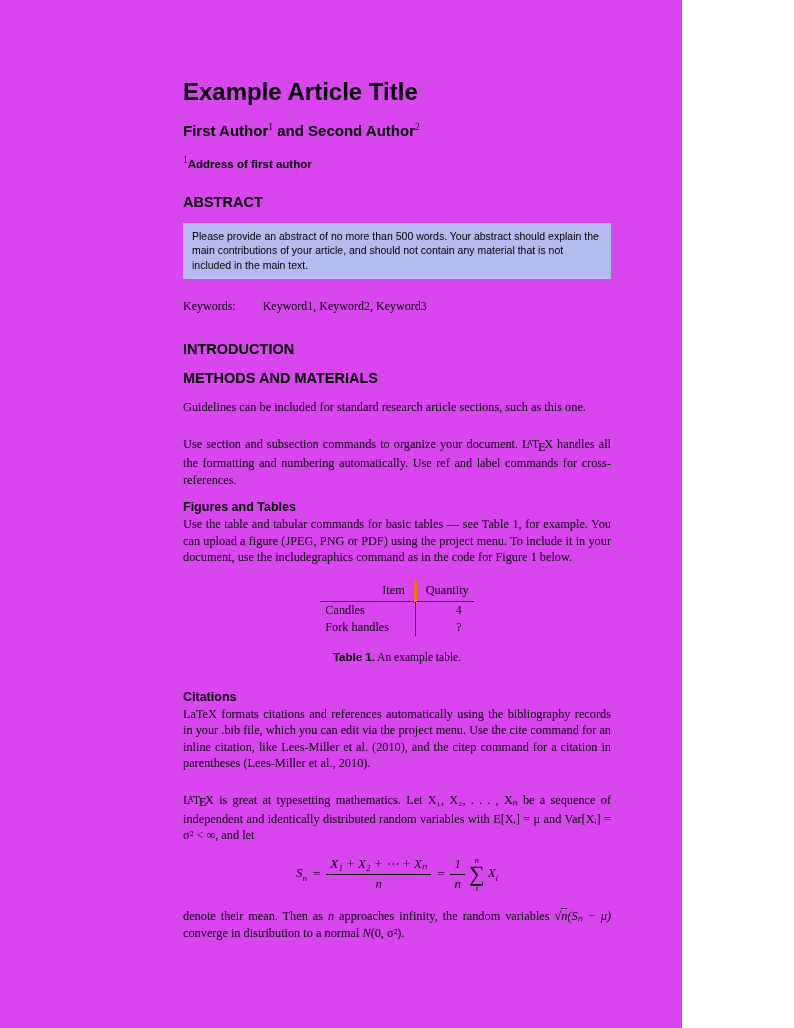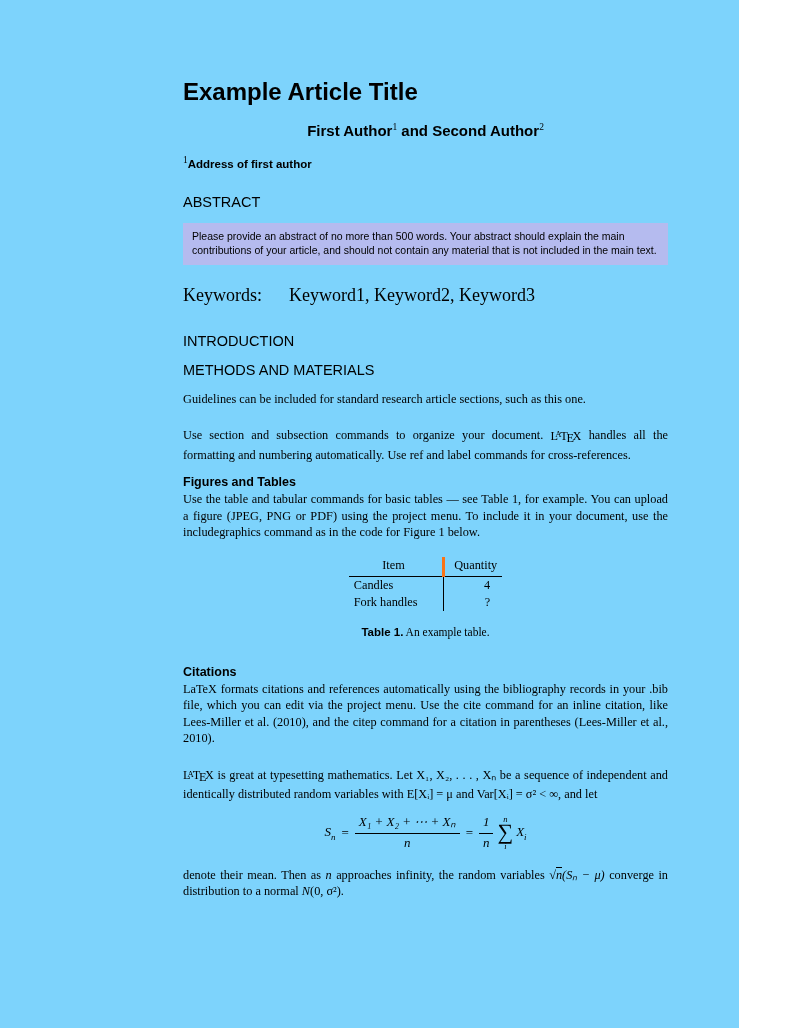--- a/index.html
+++ b/index.html
@@ -1,73 +1,73 @@
 <!DOCTYPE html>
 <html><head>
 <meta charset="utf-8">
 <style>
   * { box-sizing: border-box; }
   html, body { margin: 0; padding: 0; background: #ffffff; }
   .page {
-    width: 739px; height: 1028px; background: #7dd3fc; color: #000;
+    width: 682px; height: 1028px; background: #d946ef; color: #000;
     font-family: "Liberation Serif", serif;
     padding: 78px 71px 0 183px;
     position: relative; overflow: hidden;
   }
 
   h1.title {
     font-family: "Liberation Sans", sans-serif; font-weight: bold;
     font-size: 24px; margin: 0 0 16px 0; letter-spacing: 0;
   }
   .authors {
     font-family: "Liberation Sans", sans-serif; font-weight: bold;
-    font-size: 15px; margin: 0 0 14px 0; text-align: center;
+    font-size: 15px; margin: 0 0 14px 0;
   }
   .authors sup, .address sup {
     font-family: "Liberation Serif", serif; font-weight: normal; font-size: 9.5px;
   }
   .addresses { margin: 0 0 22px 0; }
   .address {
     font-family: "Liberation Sans", sans-serif; font-weight: bold;
     font-size: 11.5px; line-height: 15px;
   }
   h2.sec {
-    font-family: "Liberation Sans", sans-serif; font-weight: normal;
+    font-family: "Liberation Sans", sans-serif; font-weight: bold;
     font-size: 14.5px; margin: 0 0 13px 0;
   }
   h3.subsec {
     font-family: "Liberation Sans", sans-serif; font-weight: bold;
     font-size: 12.5px; margin: 0 0 2px 0;
   }
   .abstract-box {
     background: #b5bbef; padding: 6px 9px 7px 9px;
     font-family: "Liberation Sans", sans-serif;
     font-size: 10.5px; line-height: 14.5px; margin: 0 0 20px 0;
   }
-  .keywords { font-size: 18px; margin: 0 0 27px 0; }
+  .keywords { font-size: 12px; margin: 0 0 27px 0; }
   .keywords .label { margin-right: 27px; }
   p.body {
     font-size: 12.3px; line-height: 16.5px; text-align: justify;
     margin: 0 0 16px 0;
   }
   p.body.tight { margin-bottom: 12px; }
   p.body.wide { margin-bottom: 19px; }
 
   
   .latex { white-space: nowrap; }
   .latex .lx-a { font-size: 0.7em; vertical-align: 0.26em; margin-left: -0.34em; margin-right: -0.13em; }
   .latex .lx-e { vertical-align: -0.21em; margin-left: -0.11em; margin-right: -0.11em; }
 
   
   .table-block { margin: 12px 0 0 0; }
   table.example {
     border-collapse: collapse; margin: 0 auto; font-size: 12.3px;
   }
   table.example th {
-    font-weight: normal; text-align: center; padding: 1px 9px 3px 5px;
+    font-weight: normal; text-align: right; padding: 1px 9px 3px 5px;
     border-bottom: 1px solid #000;
   }
   table.example th.qty { text-align: right; border-left: 3px solid #f97316; padding-left: 9px; padding-right: 5px; }
   table.example td { padding: 1px 9px 1px 5px; }
   table.example td.qty { text-align: right; border-left: 1px solid #000; padding-left: 9px; padding-right: 12px; }
   table.example td.item { min-width: 95px; }
   .caption { text-align: center; font-size: 11.5px; margin: 15px 0 27px 0; }
   .caption .cap-label { font-family: "Liberation Sans", sans-serif; font-weight: bold; }
 
   

